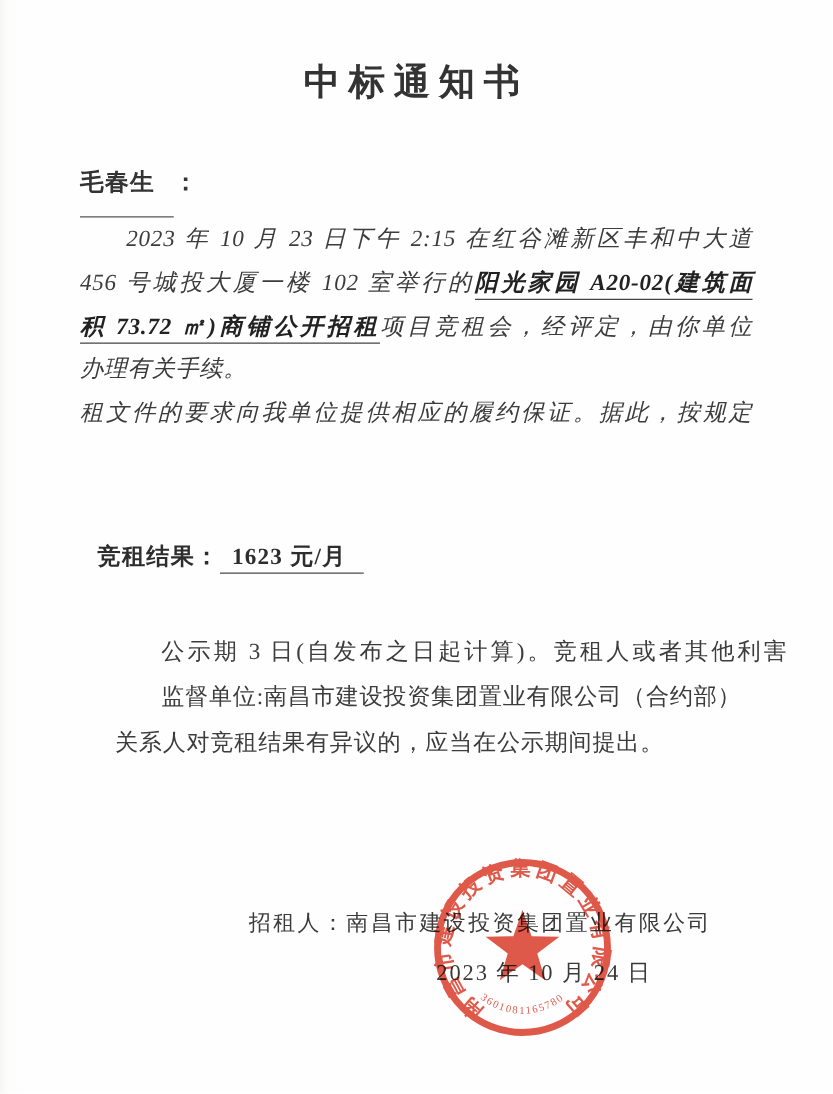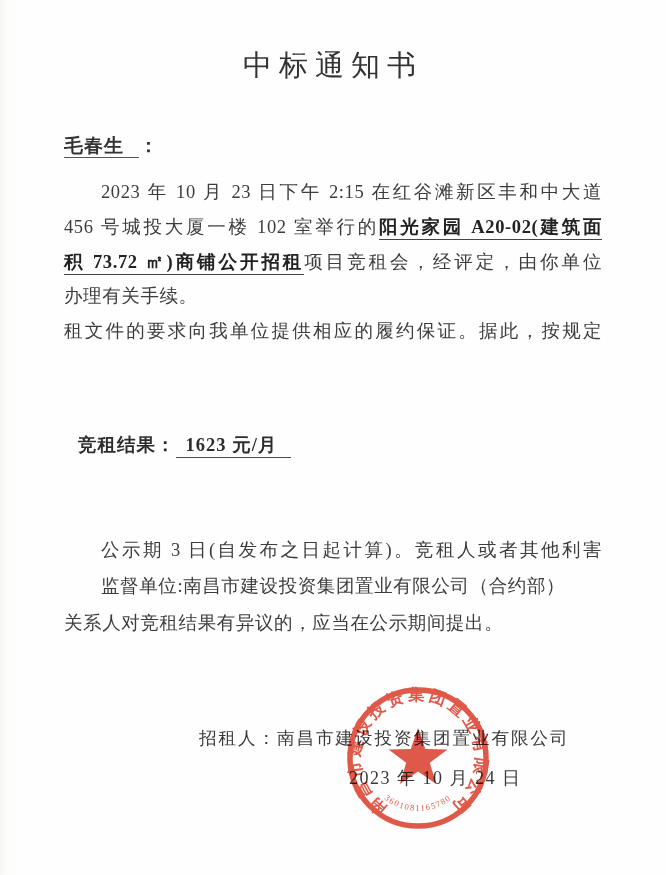--- a/index.html
+++ b/index.html
@@ -7,31 +7,31 @@
     position:relative;
     width:666px;height:875px;
     background:#fefefdff;
     background:linear-gradient(90deg,#f6f6f4 0px,#fdfdfc 6px,#fefefe 20px);
     font-family:"Liberation Serif","DejaVu Serif",serif;
     color:#3c3c3c;
     overflow:hidden;
   }
   .title{
     position:absolute;left:0;top:46px;width:100%;
-    text-align:center;font-size:29px;font-weight:400;
+    text-align:center;font-size:29px;font-weight:700;
     letter-spacing:7px;color:#333;
   }
   .salutation{
     position:absolute;left:64px;top:133px;
     font-size:19px;font-weight:700;color:#333;letter-spacing:1px;
   }
-  .salutation .name{border-bottom:1.6px solid #555;padding-right:15px;padding-bottom:1px;margin-top:24px;}
+  .salutation .name{border-bottom:1.6px solid #555;padding-right:15px;padding-bottom:16px;margin-top:24px;}
   .para{position:absolute;left:64px;width:538px;font-size:18.5px;letter-spacing:0.6px;}
-  .p1{top:175px;line-height:34.8px;}
-  .p2{top:532px;line-height:36.4px;}
+  .p1{top:175px;line-height:34.8px;font-style:italic;}
+  .p2{top:504px;line-height:36.4px;margin-left:28px;}
   .line{white-space:nowrap;}
   .j{text-align:justify;text-align-last:justify;}
   .ind{padding-left:37px;}
   .em{
     font-weight:700;color:#222;
     border-bottom:1.6px solid #444;padding-bottom:2.5px;
   }
   .result{
     position:absolute;left:78px;top:432px;
     font-size:18.5px;font-weight:700;color:#2d2d2d;letter-spacing:1px;

